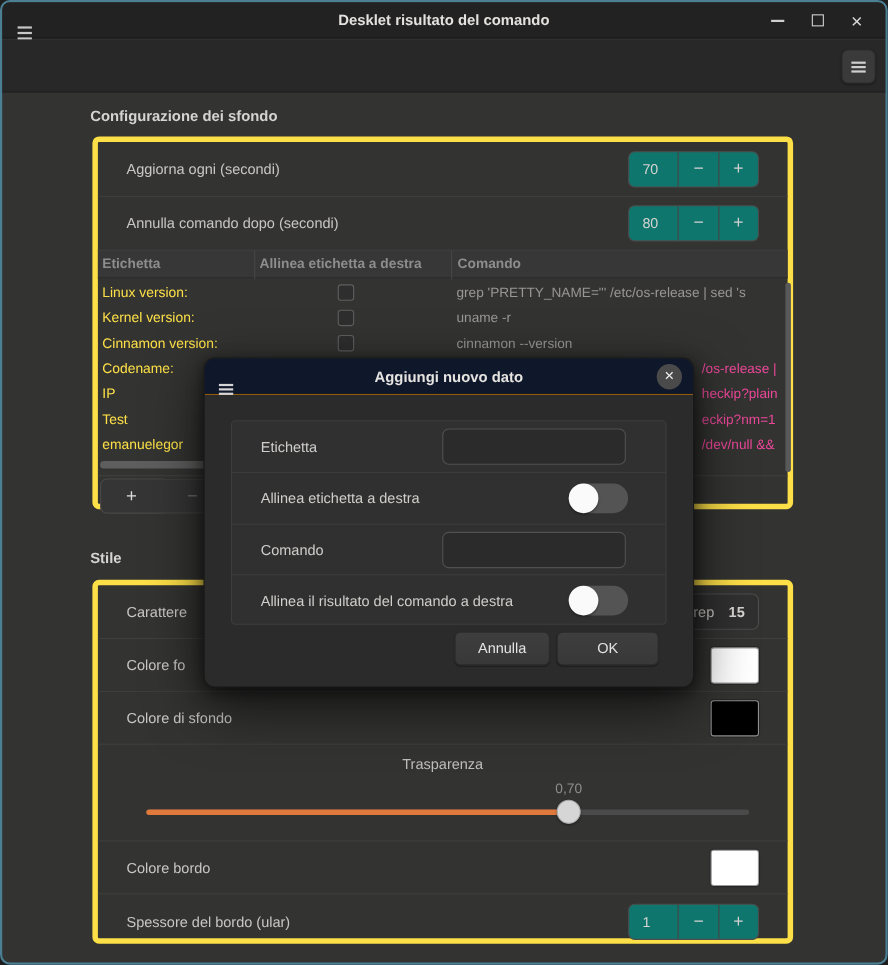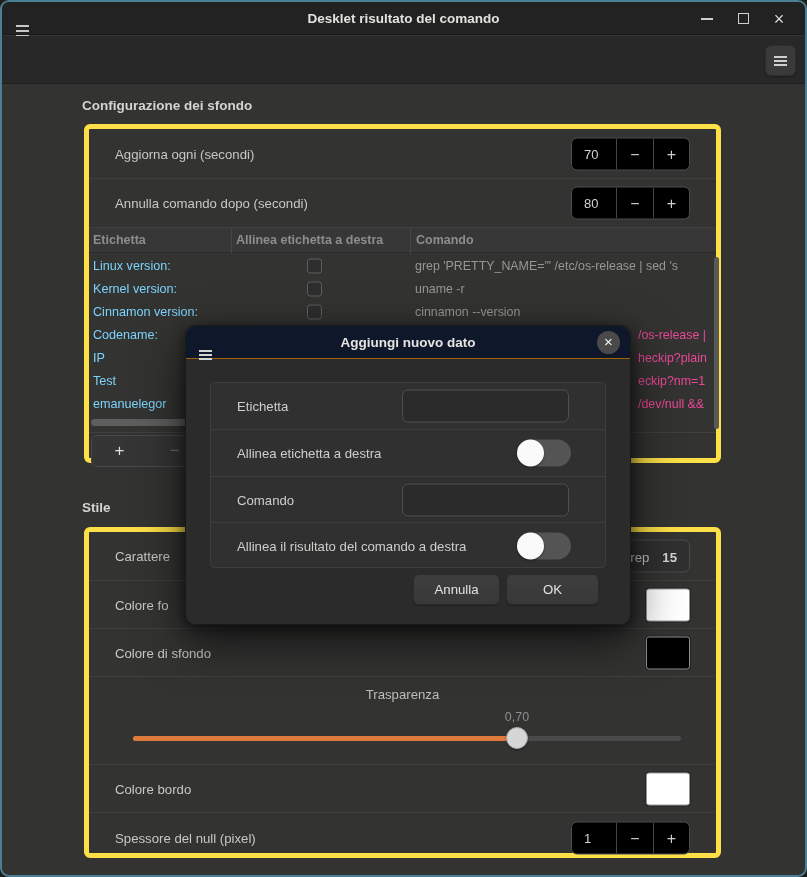--- a/index.html
+++ b/index.html
@@ -29,32 +29,32 @@
   .h-style { top:498px; }
   .panel { position:absolute; left:82px; width:637px; border:5px solid #fde047; border-radius:6px; }
   .panel-commands { top:122px; height:339px; }
   .panel-style { top:525px; height:331px; }
 
   .prow { position:absolute; left:0; right:0; }
   .prow.bt { border-top:1px solid #3f3f3f; }
   .plabel { position:absolute; left:26px; top:50%; transform:translateY(-50%); color:#c9c7c4; font-size:13.2px; white-space:nowrap; }
 
   
-  .spin { position:absolute; right:26px; top:50%; transform:translateY(-50%); width:119px; height:33px; background:#000000; border:1px solid #4c4c4c; border-radius:6px; display:flex; overflow:hidden; }
+  .spin { position:absolute; right:26px; top:50%; transform:translateY(-50%); width:119px; height:33px; background:#0f766e; border:1px solid #4c4c4c; border-radius:6px; display:flex; overflow:hidden; }
   .spin-val { width:45px; line-height:31px; padding-left:12px; color:#d5d3d0; font-size:13px; }
   .spin-btn { width:37px; border:none; border-left:1px solid #454545; background:transparent; color:#cfcfcf; font-size:16px; line-height:31px; text-align:center; cursor:pointer; font-family:inherit; }
 
   
   .thead { position:absolute; left:0; right:0; top:98px; height:26px; background:#373737; border-top:1px solid #3f3f3f; border-bottom:1px solid #2b2b2b; }
   .th { position:absolute; top:0; height:26px; line-height:25px; color:#8d8d8d; font-size:12.5px; font-weight:bold; white-space:nowrap; }
   .th1 { left:4px; }
   .th2 { left:142px; border-left:1px solid #464646; padding-left:4px; }
   .th3 { left:321px; border-left:1px solid #464646; padding-left:5px; }
   .trow { position:absolute; left:0; right:10px; height:23px; }
-  .tlabel { position:absolute; left:4px; top:50%; transform:translateY(-50%); color:#7dd3fc; font-size:12.6px; white-space:nowrap; }
+  .tlabel { position:absolute; left:4px; top:50%; transform:translateY(-50%); color:#fde047; font-size:12.6px; white-space:nowrap; }
   .tcheck { position:absolute; left:218px; top:50%; transform:translateY(-50%); width:15px; height:15px; border:1px solid #5f5f5f; border-radius:3px; background:#2e2e2e; cursor:pointer; }
   .tcmd { position:absolute; left:326px; top:50%; transform:translateY(-50%); color:#999793; font-size:12.4px; white-space:nowrap; max-width:297px; overflow:hidden; }
   .tfrag { position:absolute; left:549px; top:50%; transform:translateY(-50%); color:#ec4899; font-size:12.4px; white-space:nowrap; }
   .vscroll { position:absolute; left:625px; top:128px; width:5px; height:172px; background:#595959; border-radius:3px; }
   .hscroll { position:absolute; left:2px; top:290px; width:290px; height:7px; background:#5e5e5e; border-radius:4px; }
   .table-toolbar { position:absolute; left:0; right:0; top:303px; height:36px; border-top:1px solid #404040; }
   .ttb-btn { position:absolute; top:2px; width:57px; height:32px; background:#353535; border:1px solid #494949; font-size:17px; text-align:center; cursor:pointer; font-family:inherit; }
   .ttb-add { left:2px; border-radius:6px 0 0 6px; color:#dddddd; }
   .ttb-rem { left:58px; border-radius:0 6px 6px 0; border-left:none; color:#6f6f6f; }
 
@@ -209,21 +209,21 @@
       <div class="slider-track">
         <div class="slider-fill" style="width:384px; background:#e0793c;"></div>
       </div>
       <div class="slider-handle"></div>
     </div>
     <div class="prow bt" style="top:232px; height:48px;">
       <span class="plabel">Colore bordo</span>
       <span class="swatch" style="background:#ffffff;"></span>
     </div>
     <div class="prow bt" style="top:280px; height:51px;">
-      <span class="plabel">Spessore del null (pixel)</span>
+      <span class="plabel">Spessore del bordo (ular)</span>
       <div class="spin">
         <div class="spin-val">1</div>
         <button class="spin-btn">−</button>
         <button class="spin-btn">+</button>
       </div>
     </div>
   </div>
 
   <div class="dialog">
     <div class="dlg-header">

